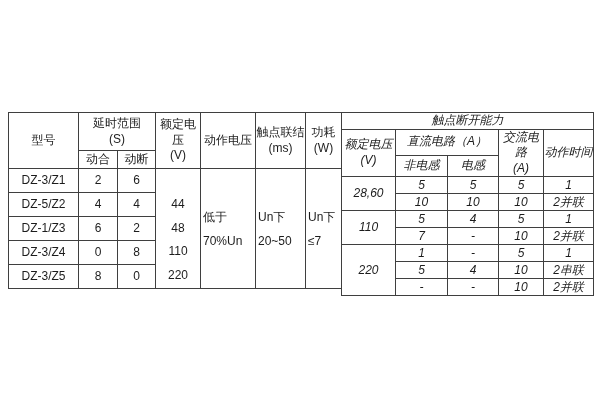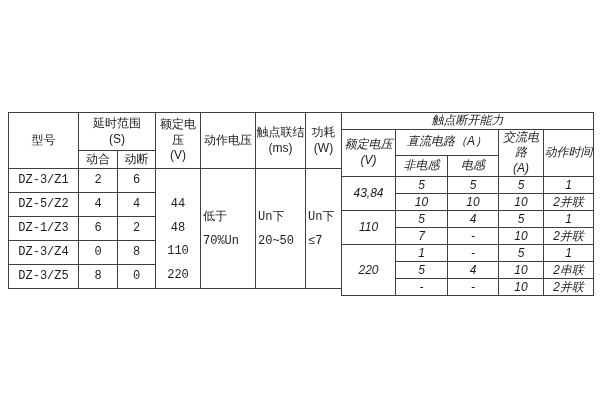--- a/index.html
+++ b/index.html
@@ -11,21 +11,21 @@
      padding:0;font-size:12px;line-height:1.3;background:#ffffff;overflow:hidden;}
   .t-left{width:333px;height:176px;}
   .t-right{width:252px;height:176px;margin-left:-1px;font-style:italic;}
   .unit{display:block;}
   .stack span{display:block;height:23.8px;line-height:23.8px;}
   .v-bottom{vertical-align:bottom;}
   .info{text-align:left;padding-left:2px;}
   .info span{display:block;line-height:24px;}
   tr.h1l{height:38px;}
   tr.h2l{height:18px;}
-  tr.dl{height:24px;font-family:Liberation Mono, monospace;}
+  tr.dl{height:24px;}
   tr.h1r{height:16px;}
   tr.h2r{height:22px;}
   tr.h3r{height:18px;}
   tr.dr{height:17px;}
 </style>
 </head>
 <body>
 
 <div class="stage">
   <div class="tbl-wrap">
@@ -133,21 +133,21 @@
           <span>交流电路</span>
           <span class="unit">(A)</span>
         </td>
         <td rowspan="2">动作时间</td>
       </tr>
       <tr class="h3r">
         <td>非电感</td>
         <td>电感</td>
       </tr>
       <tr class="dr">
-        <td rowspan="2">43,84</td>
+        <td rowspan="2">28,60</td>
         <td>5</td>
         <td>5</td>
         <td>5</td>
         <td>1</td>
       </tr>
       <tr class="dr">
         <td>10</td>
         <td>10</td>
         <td>10</td>
         <td>2并联</td>

